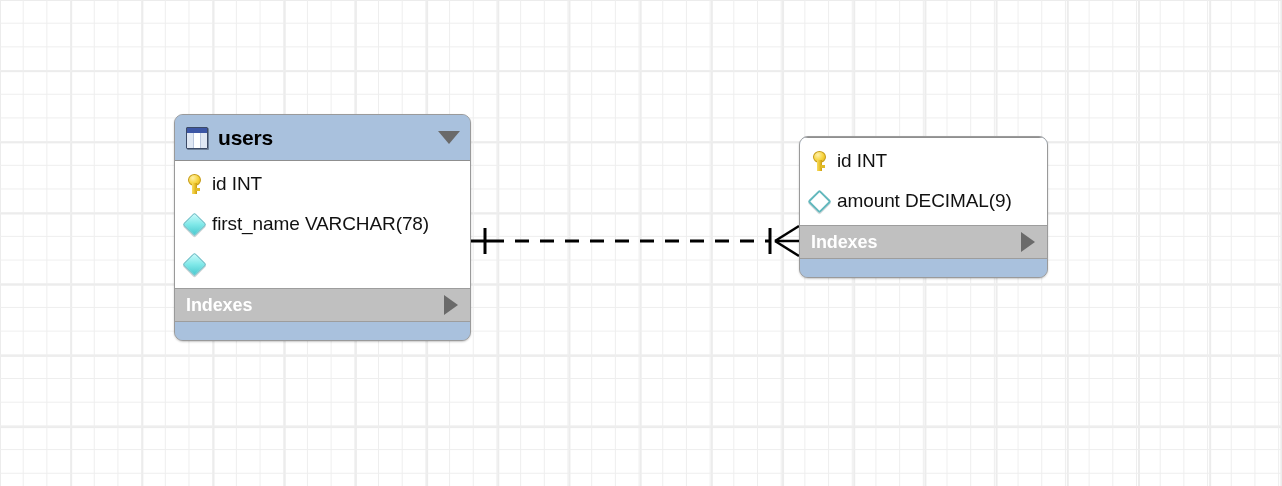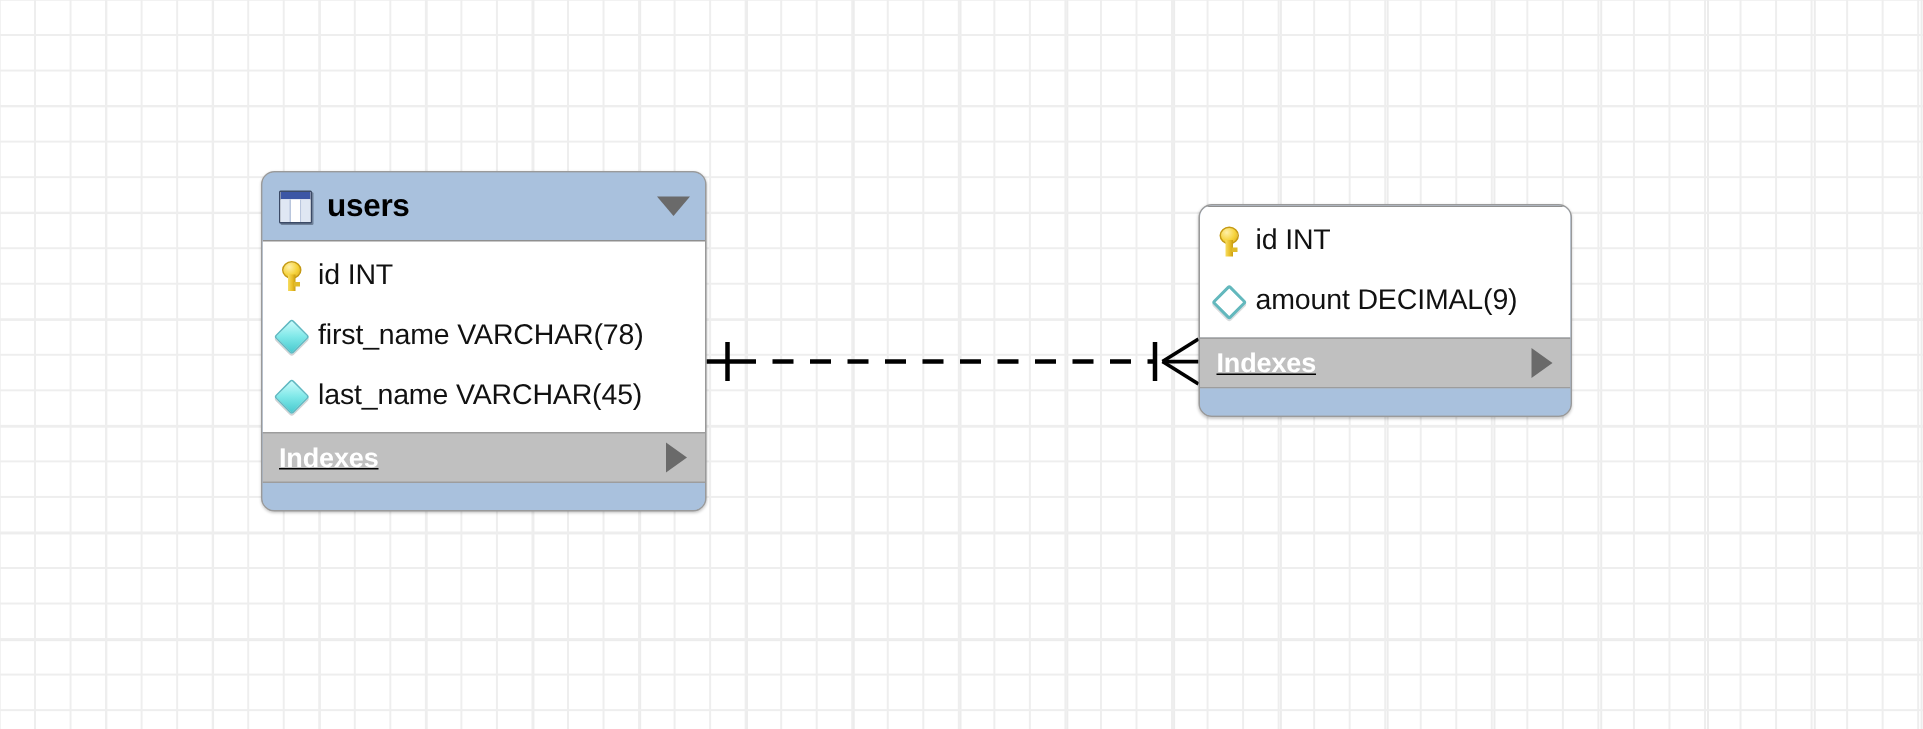--- a/index.html
+++ b/index.html
@@ -175,21 +175,20 @@
   
   .tbl-indexes {
     height: 34px;
     background: #c0c0c0;
     border-top: 1px solid #9d9d9d;
     border-bottom: 1px solid #9d9d9d;
     display: flex;
     align-items: center;
     padding: 0 12px 0 11px;
     box-sizing: border-box;
-    text-decoration: underline;
   }
   .idx-label {
     font-size: 18px;
     font-weight: bold;
     color: #ffffff;
     letter-spacing: -0.1px;
   }
   .expand-tri {
     margin-left: auto;
     width: 0; height: 0;
@@ -249,21 +248,20 @@
             <span class="tooth"></span>
         </span>
         <span class="col-label">id INT</span>
       </div>
       <div class="col-row">
         <span class="icon-diamond filled-cyan"></span>
         <span class="col-label">first_name VARCHAR(78)</span>
       </div>
       <div class="col-row">
         <span class="icon-diamond filled-cyan"></span>
-        <span class="col-label">last_name VARCHAR(45)</span>
       </div>
     </div>
 
     <div class="tbl-indexes">
       <span class="idx-label">Indexes</span>
       <span class="expand-tri"></span>
     </div>
     <div class="tbl-foot"></div>
   </div>
 

